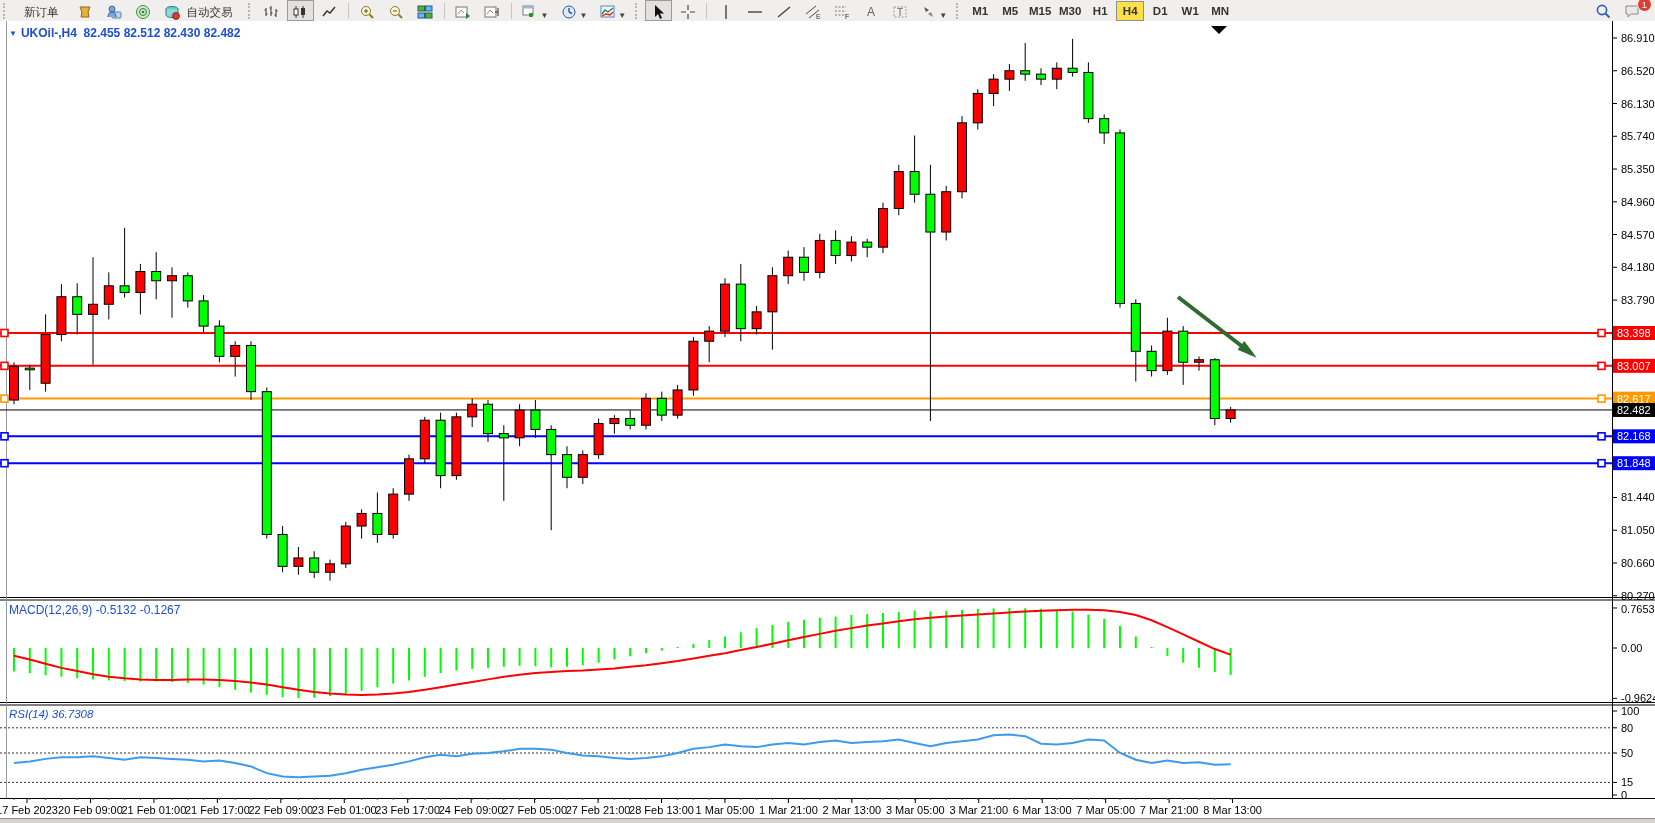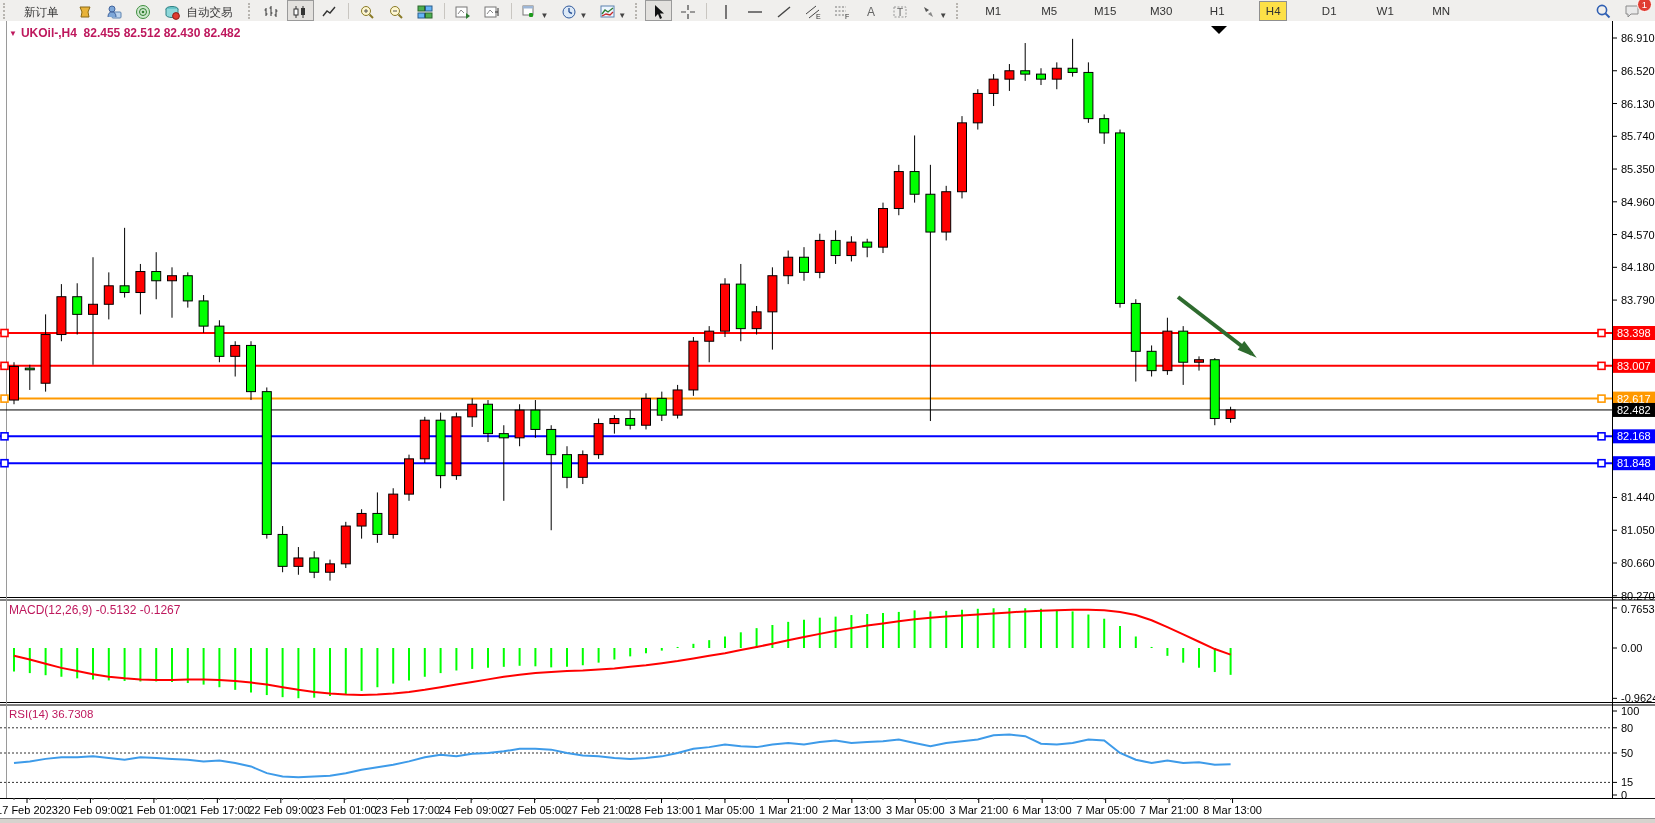--- a/index.html
+++ b/index.html
@@ -9,32 +9,32 @@
     background:#f0efed;border-bottom:1px solid #b5b2ad;display:flex;align-items:center;
     font-size:12px;color:#222;user-select:none;}
   .tbtn{height:19px;display:flex;align-items:flex-end;padding:0 4px;margin:0 1px;border:1px solid transparent;}
   .tbtn.active{border:1px solid #9a9a9a;background:#e3e1de;}
   .sep{width:1px;height:16px;background:#c9c6c1;margin:0 4px;}
   .grip{width:4px;height:16px;margin:0 3px;border-left:2px dotted #b8b5b0;}
   .ticon{width:17px;height:17px;display:flex;align-items:center;justify-content:center;}
   .ddarrow{font-size:8px;color:#444;margin-left:2px;}
   .tflabel{padding:0 6px;font-size:11.5px;color:#333;}
   .tf{height:18px;min-width:26px;display:flex;align-items:center;justify-content:center;
-     font-size:11.5px;color:#333;border:1px solid transparent;margin:0 14px;}
+     font-size:11.5px;color:#333;border:1px solid transparent;margin:0 1px;font-weight:bold;}
   .tf.active{border:1px solid #8f8f8f;background:#fde047;}
   #tb-right{margin-left:auto;display:flex;align-items:center;padding-right:8px;}
   .badge{position:absolute;top:-4px;right:-7px;background:#e03c31;color:#fff;border-radius:8px;
      min-width:13px;height:13px;font-size:9.5px;display:flex;align-items:center;justify-content:center;
      border:1px solid #fff;}
   
   #chartwrap{position:absolute;left:0;top:21px;width:1655px;height:802px;background:#fff;}
-  .overlay{position:absolute;font-size:12px;color:#be185d;white-space:pre;z-index:5;}
+  .overlay{position:absolute;font-size:12px;color:#1d4ed8;white-space:pre;z-index:5;}
   #chart-title{left:9px;top:5px;font-weight:bold;font-size:12px;}
   #macd-label{left:9px;top:582px;font-size:12px;}
-  #rsi-label{left:9px;top:687px;font-size:11.5px;}
+  #rsi-label{left:9px;top:687px;font-size:11.5px;font-style:italic;}
   .tri{display:inline-block;font-size:8px;vertical-align:1px;margin-right:4px;}
   svg text{font-family:"Liberation Sans",sans-serif;}
 </style>
 </head>
 <body>
 
 <div id="toolbar">
   <span class="grip"></span>
   <div class="tbtn">
     <span class="tflabel">新订单</span>

